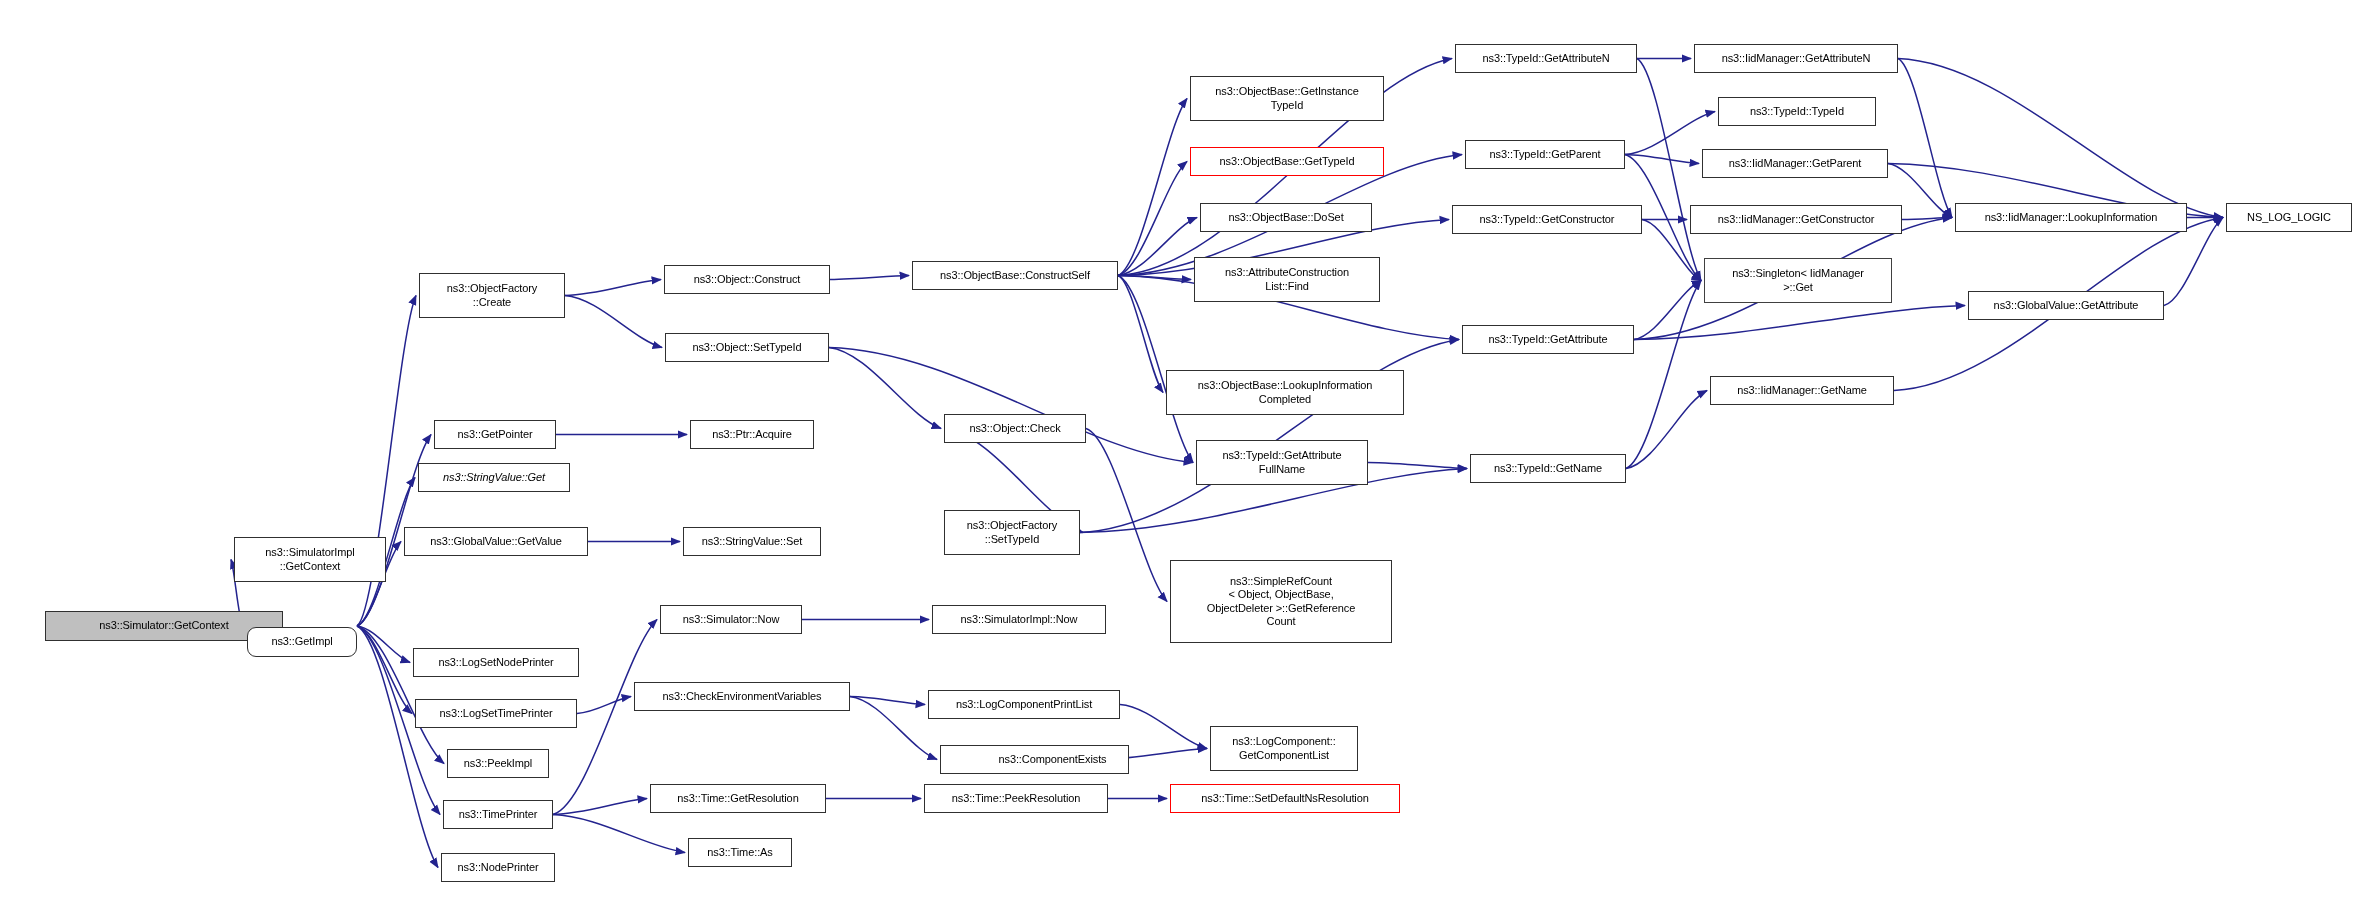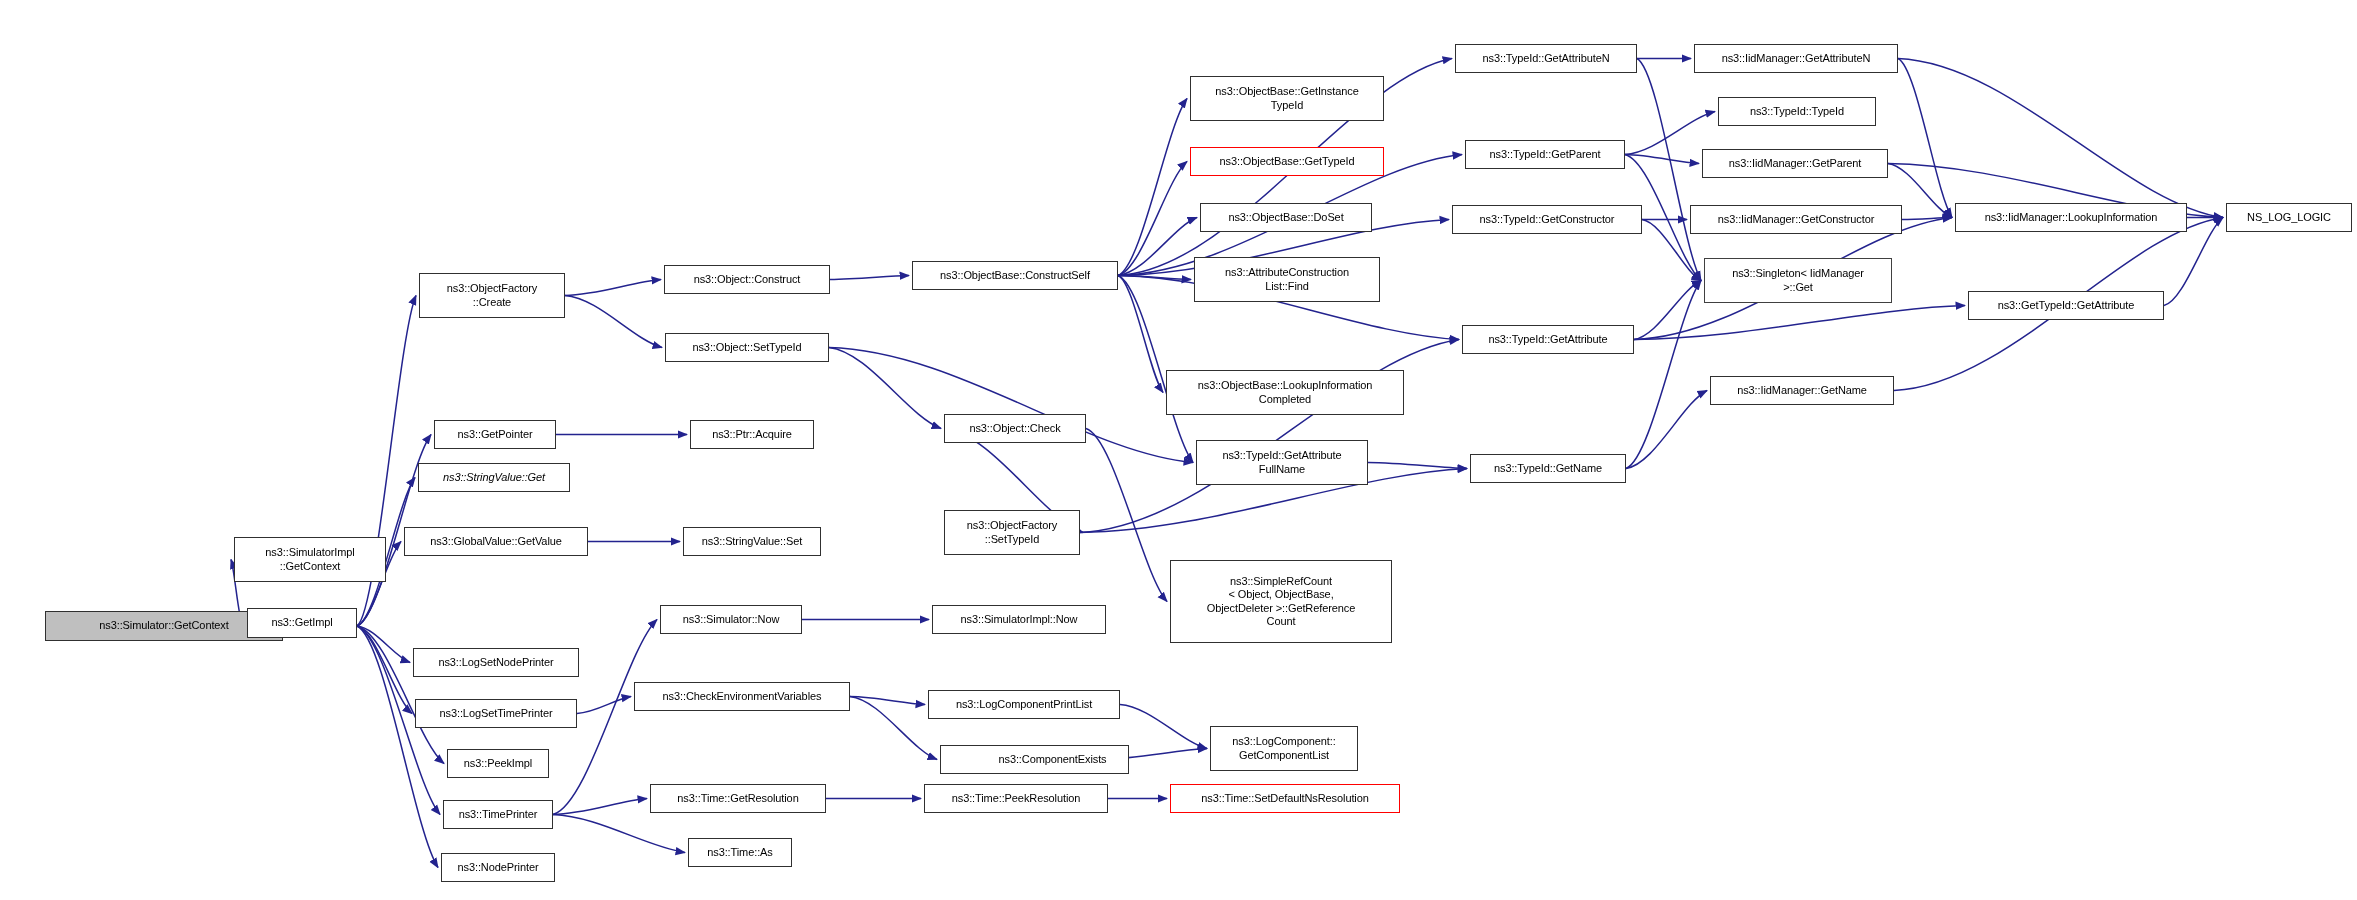--- a/index.html
+++ b/index.html
@@ -119,21 +119,21 @@
       <path d="M2164,305.5 C2184.65,300.88 2205.3,231.36 2223,217.5" fill="none" stroke="#23238e" stroke-width="1.5" marker-end="url(#ah)"></path>
       <path d="M1637,58.5 C1659.4,70.155 1681.8,245.535 1701,280.5" fill="none" stroke="#23238e" stroke-width="1.5" marker-end="url(#ah)"></path>
       <path d="M1634,339.5 C1749.85,338.51825 1865.7,308.44525 1965,305.5" fill="none" stroke="#23238e" stroke-width="1.5" marker-end="url(#ah)"></path>
       <path d="M944,428.5 C992.65,433.96 1041.3,516.12 1083,532.5" fill="none" stroke="#23238e" stroke-width="1.5" marker-end="url(#ah)"></path>
       <path d="M829,347.5 C956.4,350.820625 1083.8,452.538125 1193,462.5" fill="none" stroke="#23238e" stroke-width="1.5" marker-end="url(#ah)"></path>
       <path d="M1080,532.5 C1215.45,530.652 1350.9,474.044 1467,468.5" fill="none" stroke="#23238e" stroke-width="1.5" marker-end="url(#ah)"></path>
     </svg>
 <div class="node root" style="left: 5px; top: 611px; width: 238px; height: 30px;">ns3::Simulator::GetContext</div>
     <div class="node" style="left: 234px; top: 537px; width: 152px; height: 45px;">ns3::SimulatorImpl
 ::GetContext</div>
-    <div class="node" style="left: 247px; top: 608px; width: 110px; height: 30px;">ns3::GetImpl</div>
+    <div class="node" style="left: 247px; top: 627px; width: 110px; height: 30px; border-radius: 9px;">ns3::GetImpl</div>
     <div class="node" style="left: 419px; top: 273px; width: 146px; height: 45px;">ns3::ObjectFactory
 ::Create</div>
     <div class="node" style="left: 434px; top: 420px; width: 122px; height: 29px;">ns3::GetPointer</div>
     <div class="node" style="left: 418px; top: 463px; width: 152px; height: 29px; font-style: italic;">ns3::StringValue::Get</div>
     <div class="node" style="left: 404px; top: 527px; width: 184px; height: 29px;">ns3::GlobalValue::GetValue</div>
     <div class="node" style="left: 413px; top: 648px; width: 166px; height: 29px;">ns3::LogSetNodePrinter</div>
     <div class="node" style="left: 415px; top: 699px; width: 162px; height: 29px;">ns3::LogSetTimePrinter</div>
     <div class="node" style="left: 447px; top: 749px; width: 102px; height: 29px;">ns3::PeekImpl</div>
     <div class="node" style="left: 443px; top: 800px; width: 110px; height: 29px;">ns3::TimePrinter</div>
     <div class="node" style="left: 441px; top: 853px; width: 114px; height: 29px;">ns3::NodePrinter</div>
@@ -173,18 +173,18 @@
     <div class="node" style="left: 1462px; top: 325px; width: 172px; height: 29px;">ns3::TypeId::GetAttribute</div>
     <div class="node" style="left: 1470px; top: 454px; width: 156px; height: 29px;">ns3::TypeId::GetName</div>
     <div class="node" style="left: 1694px; top: 44px; width: 204px; height: 29px;">ns3::IidManager::GetAttributeN</div>
     <div class="node" style="left: 1718px; top: 97px; width: 158px; height: 29px;">ns3::TypeId::TypeId</div>
     <div class="node" style="left: 1702px; top: 149px; width: 186px; height: 29px;">ns3::IidManager::GetParent</div>
     <div class="node" style="left: 1690px; top: 205px; width: 212px; height: 29px;">ns3::IidManager::GetConstructor</div>
     <div class="node thick" style="left: 1704px; top: 258px; width: 188px; height: 45px;">ns3::Singleton&lt; IidManager
 &gt;::Get</div>
     <div class="node" style="left: 1710px; top: 376px; width: 184px; height: 29px;">ns3::IidManager::GetName</div>
     <div class="node" style="left: 1955px; top: 203px; width: 232px; height: 29px;">ns3::IidManager::LookupInformation</div>
-    <div class="node" style="left: 1968px; top: 291px; width: 196px; height: 29px;">ns3::GetTypeId::GetAttribute</div>
+    <div class="node" style="left: 1968px; top: 291px; width: 196px; height: 29px;">ns3::GlobalValue::GetAttribute</div>
     <div class="node" style="left: 2226px; top: 203px; width: 126px; height: 29px;">NS_LOG_LOGIC</div>
     <div class="node" style="left: 1210px; top: 726px; width: 148px; height: 45px;">ns3::LogComponent::
 GetComponentList</div>
     <div class="node red" style="left: 1170px; top: 784px; width: 230px; height: 29px;">ns3::Time::SetDefaultNsResolution</div>
   </div>
 
 </body></html>

